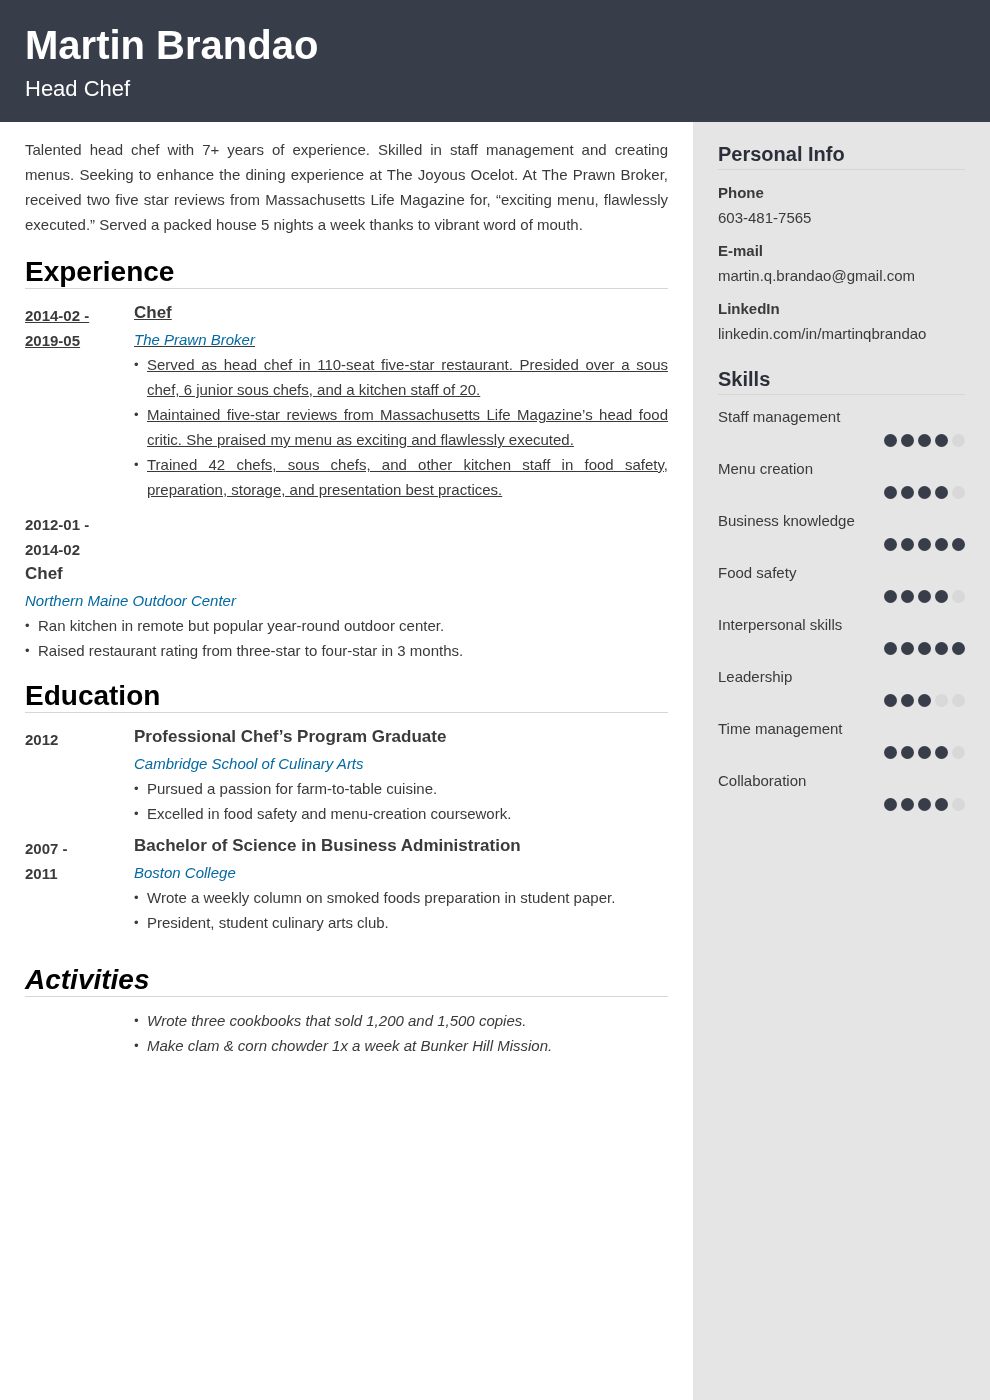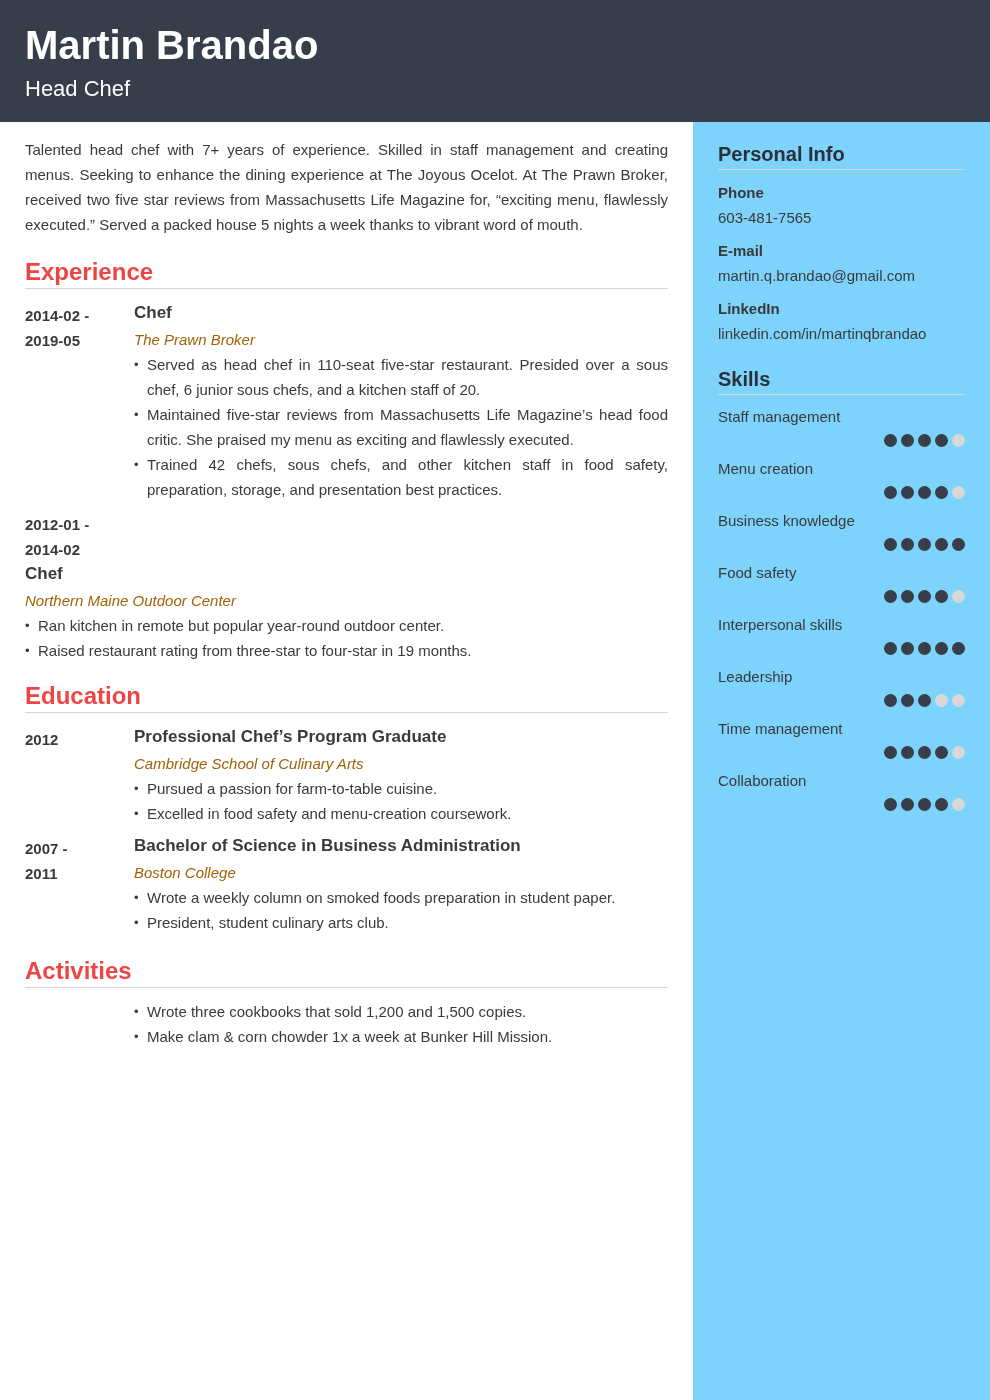--- a/index.html
+++ b/index.html
@@ -42,39 +42,39 @@
       font-size: 22px;
       line-height: 28px;
       color: #ffffff;
     }
     .sidebar {
       position: absolute;
       left: 693px;
       top: 122px;
       width: 297px;
       height: 1278px;
-      background: #7dd3fc;
+      background: #e5e5e5;
     }
     .main {
       position: absolute;
       left: 25px;
       top: 122px;
       width: 643px;
     }
     .summary {
       margin-top: 15px;
       font-size: 15px;
       line-height: 25px;
       text-align: justify;
       color: #3a3a3a;
     }
     .section-heading {
-      font-size: 24px;
-      font-weight: bold;
-      color: #ef4444;
+      font-size: 28px;
+      font-weight: bold;
+      color: #000000;
       line-height: 26px;
       padding-bottom: 3px;
       border-bottom: 1px solid #d6d6d6;
     }
     .section {
       margin-top: 20px;
     }
     .entry {
       position: relative;
       display: flex;
@@ -95,21 +95,21 @@
     .entry .role {
       font-size: 17px;
       font-weight: bold;
       line-height: 24px;
       color: #3a3a3a;
     }
     .entry .org {
       font-size: 15px;
       font-style: italic;
       line-height: 25px;
-      color: #a16207;
+      color: #0369a1;
       margin-top: 2px;
     }
     ul.bullets {
       list-style: none;
     }
     ul.bullets li {
       position: relative;
       padding-left: 13px;
       font-size: 15px;
       line-height: 25px;
@@ -190,21 +190,21 @@
     <div class="name">Martin Brandao</div>
     <div class="title">Head Chef</div>
   </div>
 
   <div class="main">
     <p class="summary">Talented head chef with 7+ years of experience. Skilled in staff management and creating menus. Seeking to enhance the dining experience at The Joyous Ocelot. At The Prawn Broker, received two five star reviews from Massachusetts Life Magazine for, “exciting menu, flawlessly executed.” Served a packed house 5 nights a week thanks to vibrant word of mouth.</p>
 
     <div class="section" style="margin-top:22px;">
       <div class="section-heading">Experience</div>
 
-      <div class="entry" style="margin-top:12px;">
+      <div class="entry" style="margin-top:12px;text-decoration:underline;">
         <div class="dates">
           <div>2014-02 -</div>
           <div>2019-05</div>
         </div>
         <div class="content">
           <div class="role">Chef</div>
           <div class="org">The Prawn Broker</div>
           <ul class="bullets">
             <li>Served as head chef in 110-seat five-star restaurant. Presided over a sous chef, 6 junior sous chefs, and a kitchen staff of 20.</li>
             <li>Maintained five-star reviews from Massachusetts Life Magazine’s head food critic. She praised my menu as exciting and flawlessly executed.</li>
@@ -216,21 +216,21 @@
       <div class="entry" style="margin-top:8px;flex-direction:column;">
         <div class="dates">
           <div>2012-01 -</div>
           <div>2014-02</div>
         </div>
         <div class="content">
           <div class="role">Chef</div>
           <div class="org">Northern Maine Outdoor Center</div>
           <ul class="bullets">
             <li>Ran kitchen in remote but popular year-round outdoor center.</li>
-            <li>Raised restaurant rating from three-star to four-star in 19 months.</li>
+            <li>Raised restaurant rating from three-star to four-star in 3 months.</li>
           </ul>
         </div>
       </div>
     </div>
 
     <div class="section" style="margin-top:20px;">
       <div class="section-heading">Education</div>
 
       <div class="entry" style="margin-top:12px;">
         <div class="dates">
@@ -255,21 +255,21 @@
           <div class="role">Bachelor of Science in Business Administration</div>
           <div class="org">Boston College</div>
           <ul class="bullets">
             <li>Wrote a weekly column on smoked foods preparation in student paper.</li>
             <li>President, student culinary arts club.</li>
           </ul>
         </div>
       </div>
     </div>
 
-    <div class="section" style="margin-top:23px;">
+    <div class="section" style="margin-top:32px;font-style:italic;">
       <div class="section-heading">Activities</div>
       <ul class="bullets activities-list">
         <li>Wrote three cookbooks that sold 1,200 and 1,500 copies.</li>
         <li>Make clam &amp; corn chowder 1x a week at Bunker Hill Mission.</li>
       </ul>
     </div>
   </div>
 
   <div class="sidebar">
     <div class="side-inner">

